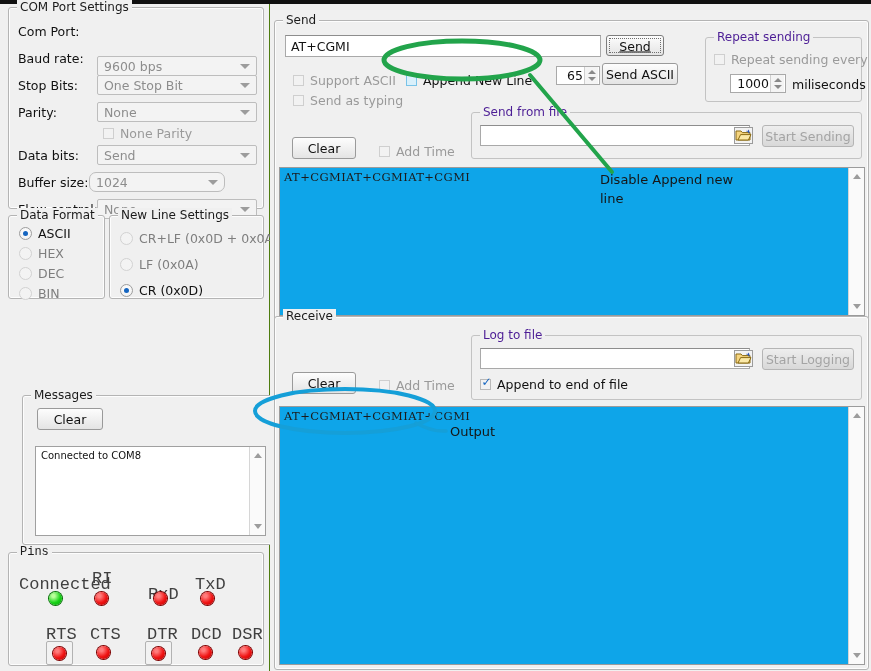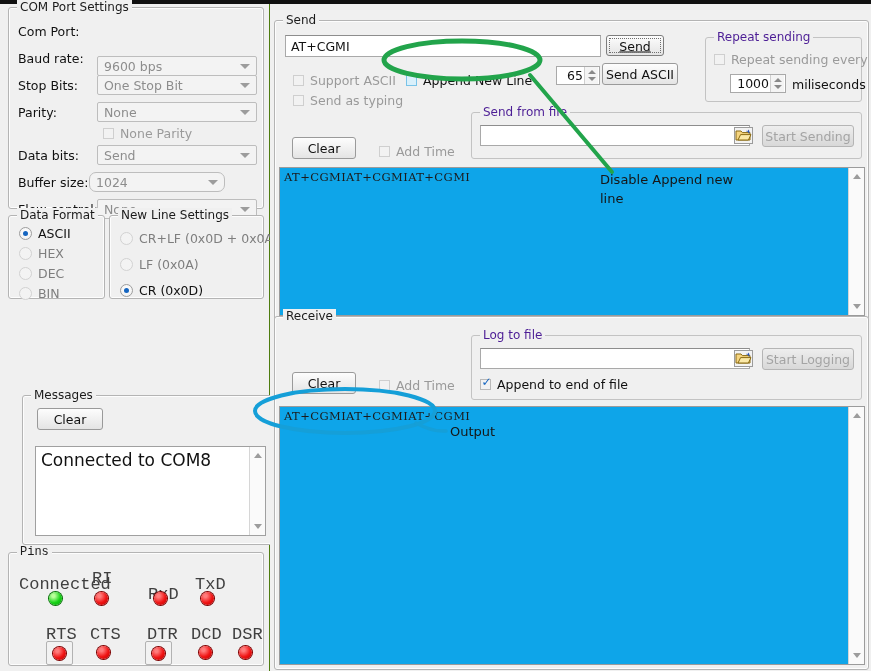--- a/index.html
+++ b/index.html
@@ -100,21 +100,21 @@
       font-size:11.5px;color:#1b1b1b;letter-spacing:.4px;white-space:pre-wrap;}
   .sbar{position:absolute;right:0;top:0;bottom:0;width:15px;background:#fafafa;
       border-left:1px solid #d6d6d6;}
   .sbar .sa{position:absolute;left:50%;margin-left:-4px;width:0;height:0;
       border-left:4px solid transparent;border-right:4px solid transparent;}
   .sbar .sa.up{top:6px;border-bottom:5px solid #9c9c9c;}
   .sbar .sa.dn{bottom:6px;border-top:5px solid #9c9c9c;}
 
   
   .listbox{position:absolute;border:1px solid #a0a0a0;background:#fff;box-sizing:border-box;overflow:hidden;}
-  .listbox .litem{position:absolute;left:5px;top:3px;font-size:17px;color:#111;white-space:nowrap;}
+  .listbox .litem{position:absolute;left:5px;top:3px;font-size:10px;color:#111;white-space:nowrap;}
 
   
   .folder{position:absolute;width:19px;height:17px;border:1px solid #9b9b9b;background:#f3f3f3;
       box-sizing:border-box;}
 
   
   .led{position:absolute;width:13px;height:13px;border-radius:50%;}
   .led.red{background:radial-gradient(circle at 34% 30%,#ff7c7c 0 12%,#f01414 55%,#b30000 100%);
       box-shadow:0 0 0 1px #7e0000;}
   .led.green{background:radial-gradient(circle at 34% 30%,#b8ff9a 0 12%,#17d317 55%,#0a9a0a 100%);

